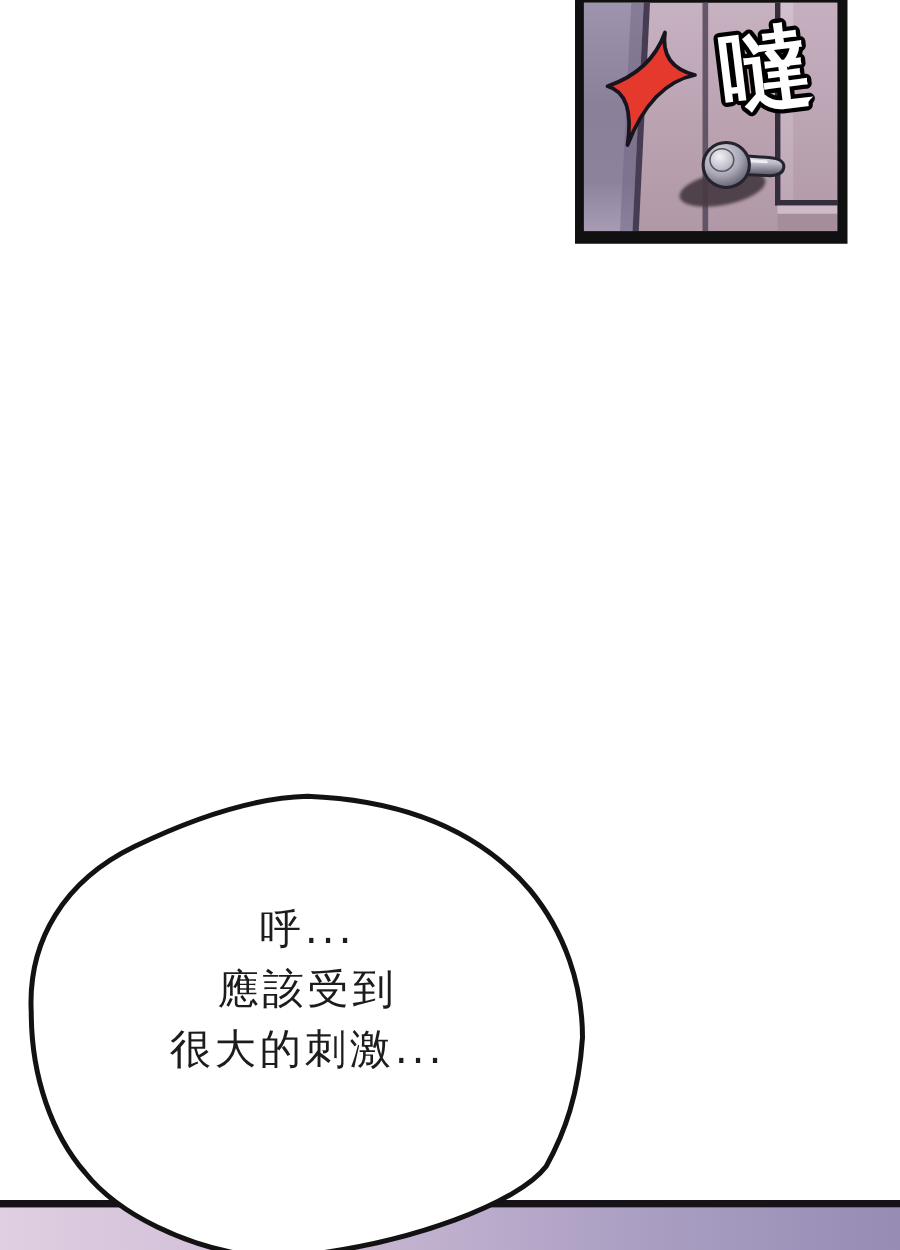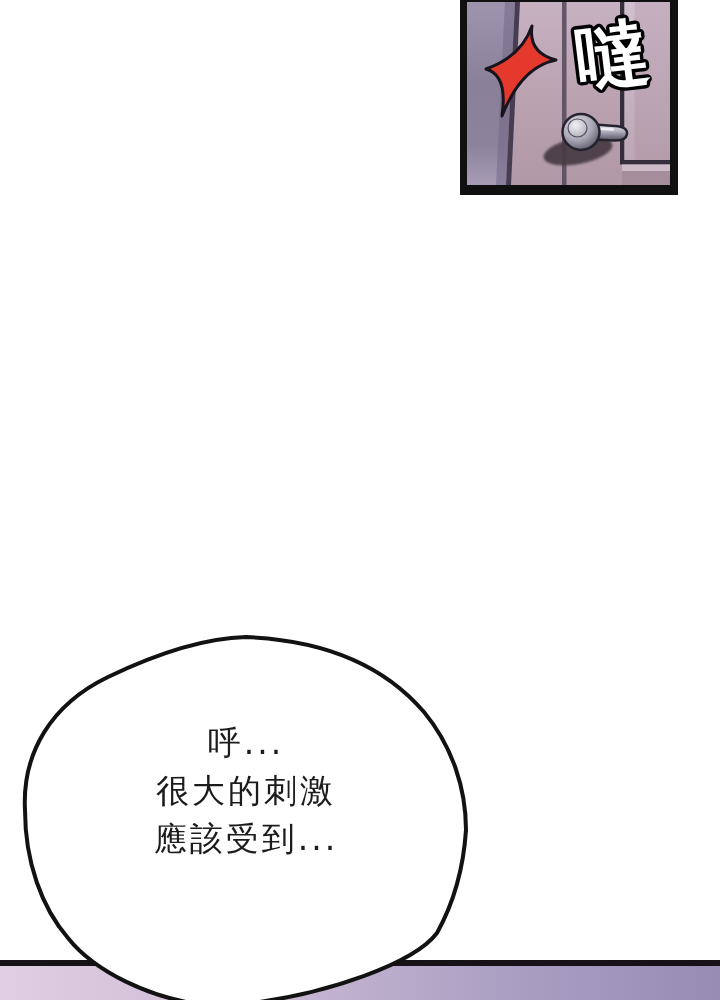--- a/index.html
+++ b/index.html
@@ -149,17 +149,17 @@
              C415,962 330,995 236,1005
              L232,1012 L204,1012 L204,1005
              C150,998 95,972 68,938
              C42,908 25,862 25,810
              C22,752 52,704 108,677
              C160,652 208,638 246,637 Z" stroke-width="4" stroke="#121212" fill="#ffffff"></path>
   </svg>
 
   <div class="bubble-text">
     <div>呼...</div>
-    <div>很大的刺激</div>
-    <div>應該受到...</div>
+    <div>應該受到</div>
+    <div>很大的刺激...</div>
   </div>
 
 </div>
 
 </body></html>

